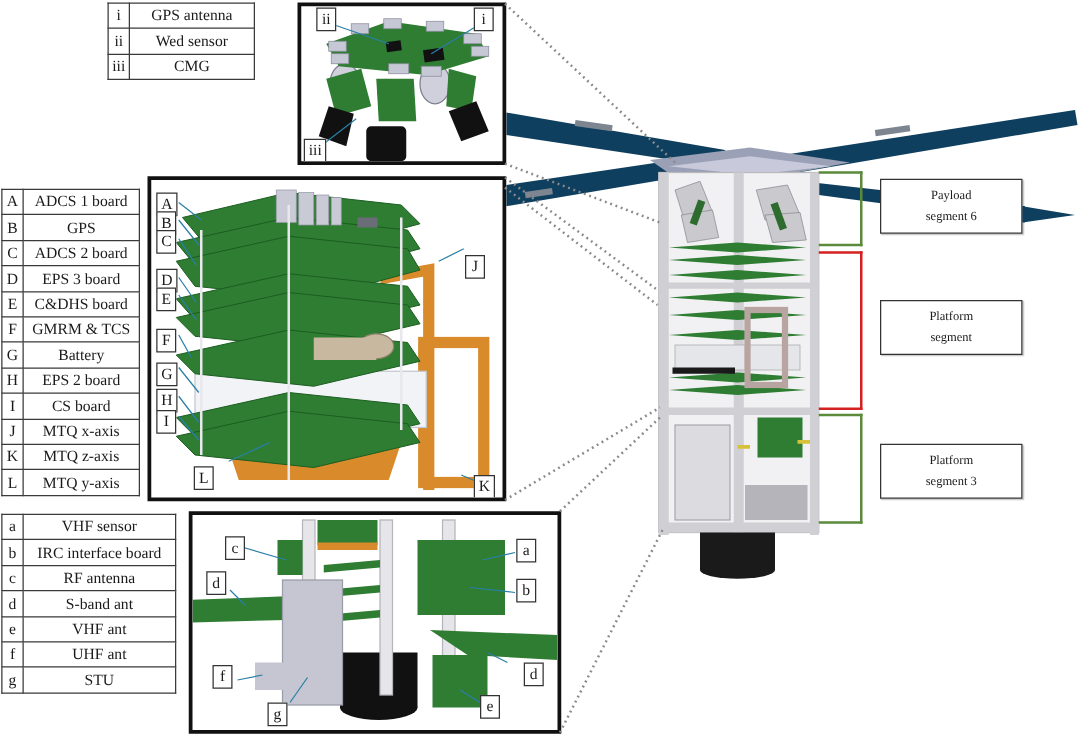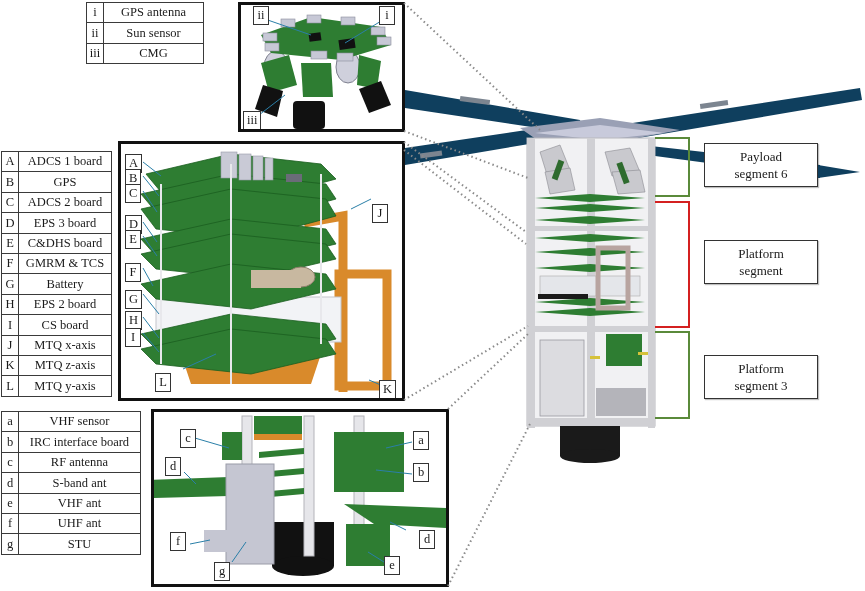--- a/index.html
+++ b/index.html
@@ -7,21 +7,21 @@
   body { position: relative; font-family: "Liberation Serif", "DejaVu Serif", serif; color: #1a1a1a; }
 
   .legend { position: absolute; border-collapse: collapse; background: #fff; }
   .legend td { border: 1px solid #3a3a3a; font-size: 12.5px; line-height: 1; height: 20.4px; padding: 0 3px; white-space: nowrap; }
   .legend td.key { text-align: center; width: 17px; padding: 0 2px; }
   .legend td.val { text-align: center; }
 
   .panel { position: absolute; border: 3px solid #111; background: #fff; overflow: hidden; }
   .tag { position: absolute; background: #fff; border: 1px solid #333; font-size: 12.5px; line-height: 1; padding: 2px 3px; text-align: center; min-width: 16px; z-index: 5; }
 
-  .seg-box { position: absolute; border: 1px solid #333; background: #fff; width: 114px; height: 44px; display: flex; flex-direction: column; align-items: center; justify-content: center; font-size: 13px; line-height: 17px; text-align: center; box-shadow: 1px 1px 1px rgba(0,0,0,0.25); }
+  .seg-box { position: absolute; border: 1px solid #333; background: #fff; width: 114px; height: 44px; display: flex; flex-direction: column; align-items: center; justify-content: center; font-size: 10px; line-height: 17px; text-align: center; box-shadow: 1px 1px 1px rgba(0,0,0,0.25); }
 
   .bracket { position: absolute; border: 2px solid; border-left: none; }
 
   svg.overlay { position: absolute; left: 0; top: 0; width: 865px; height: 591px; pointer-events: none; }
   .line-layer { z-index: 1; }
 </style>
 </head>
 <body>
 
 <svg class="overlay line-layer" viewBox="0 0 865 591">
@@ -117,21 +117,21 @@
 </svg>
 
 <table class="legend" style="left:86px; top:2px; width:118px;">
   <tbody>
     <tr>
         <td class="key">i</td>
         <td class="val">GPS antenna</td>
       </tr>
     <tr>
         <td class="key">ii</td>
-        <td class="val">Sun sensor</td>
+        <td class="val">Wed sensor</td>
       </tr>
     <tr>
         <td class="key">iii</td>
         <td class="val">CMG</td>
       </tr>
   </tbody>
 </table>
 
 <table class="legend" style="left:1px; top:151px; width:111px;">
   <tbody>

